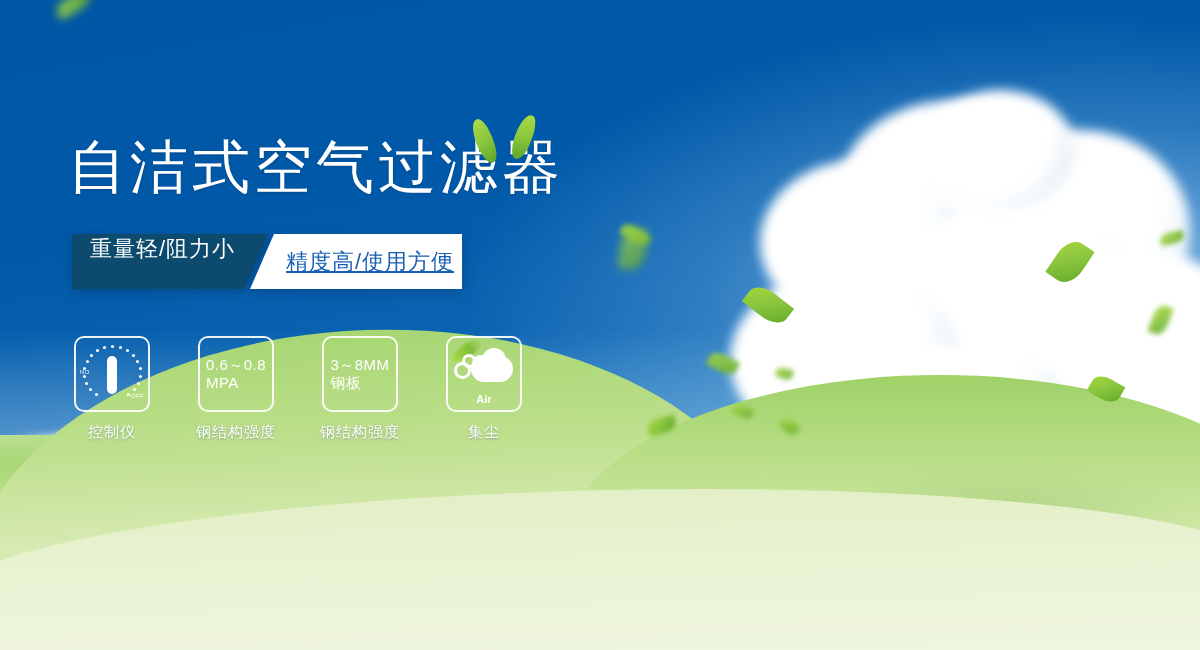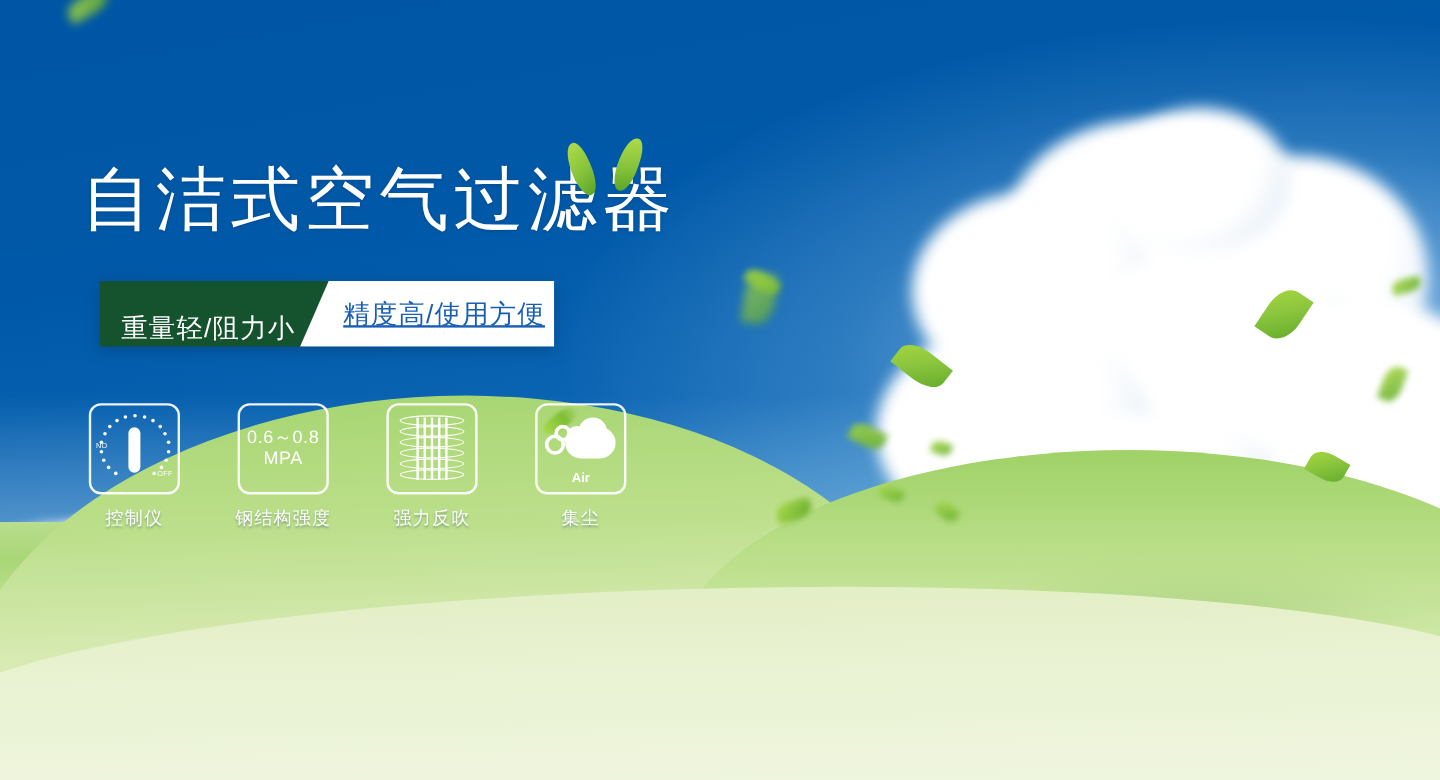--- a/index.html
+++ b/index.html
@@ -85,24 +85,24 @@
   }
   .title-leaf{position:absolute;width:17px;height:46px;border-radius:60% 40% 55% 45%;
     background:linear-gradient(160deg,#b2dd4a 0%,#86c33b 55%,#57a224 100%);}
   #title-leaf-left{left:476px;top:118px;transform:rotate(-24deg);}
   #title-leaf-right{left:515px;top:114px;transform:rotate(18deg);}
 
   
   .subbar{position:absolute;left:72px;top:234px;height:55px;width:390px;
     filter:drop-shadow(0 3px 6px rgba(0,30,70,.30));}
   .subbar-dark{
-    position:absolute;left:11px;top:0;height:55px;width:196px;
-    background:#14532d;
+    position:absolute;left:0;top:0;height:55px;width:196px;
+    background:#0c4a6e;
     clip-path:polygon(0 0,196px 0,172px 55px,0 55px);
-    display:flex;align-items:flex-end;
+    display:flex;align-items:flex-start;
   }
   .subbar-dark span{
     color:#ffffff;font-size:22px;letter-spacing:1px;padding-left:18px;white-space:nowrap;
   }
   .subbar-light{
     position:absolute;left:178px;top:0;height:55px;width:212px;
     background:#ffffff;
     clip-path:polygon(24px 0,212px 0,212px 55px,0 55px);
     display:flex;align-items:center;
   }
@@ -112,21 +112,21 @@
 
   
   .features{position:absolute;left:72px;top:336px;display:flex;gap:44px;}
   .feature{width:80px;display:flex;flex-direction:column;align-items:center;}
   .feat-box{
     width:76px;height:76px;border:2px solid rgba(255,255,255,.92);
     border-radius:10px;position:relative;
     display:flex;align-items:center;justify-content:center;
     box-sizing:border-box;overflow:hidden;
   }
-  .feat-text{color:#ffffff;font-size:15px;line-height:1.22;text-align:center;white-space:pre-line;letter-spacing:.5px;}
+  .feat-text{color:#ffffff;font-size:15px;line-height:1.22;white-space:pre-line;letter-spacing:.5px;}
   .feat-label{margin-top:11px;color:#ffffff;font-size:15px;white-space:nowrap;letter-spacing:1px;
     text-shadow:0 1px 2px rgba(0,40,90,.35);}
 
   
   .gauge{position:relative;width:62px;height:62px;}
   .gauge .dot{position:absolute;width:3.4px;height:3.4px;border-radius:50%;background:#fff;}
   .gauge .needle{position:absolute;left:50%;top:13px;margin-left:-5px;
     width:10px;height:38px;border-radius:6px;background:#fff;}
   .gauge .lbl{position:absolute;color:#fff;font-size:6px;letter-spacing:.3px;}
   .gauge .lbl.no{left:-1px;top:26px;}
@@ -260,39 +260,28 @@
     </div>
 
     <div class="feature">
       <div class="feat-box">
         <div class="feat-text">0.6～0.8
 MPA</div>
       </div>
       <div class="feat-label">钢结构强度</div>
     </div>
 
+
     <div class="feature">
       <div class="feat-box">
-        <div class="stack">
-          <div class="ring" style="top:0px;"></div>
-          <div class="ring" style="top:9px;"></div>
-          <div class="ring" style="top:18px;"></div>
-          <div class="ring" style="top:27px;"></div>
-          <div class="ring" style="top:36px;"></div>
-          <div class="ring" style="top:45px;"></div>
-          <div class="bar" style="left:14px;"></div>
-          <div class="bar" style="left:20px;"></div>
-          <div class="bar" style="left:26px;"></div>
-          <div class="bar" style="left:32px;"></div>
-          <div class="bar" style="left:38px;"></div>
-        </div>
+        <div class="feat-text">3～8MM
+钢板</div>
       </div>
-      <div class="feat-label">强力反吹</div>
-    </div>
-
+      <div class="feat-label">钢结构强度</div>
+    </div>
 
     <div class="feature">
       <div class="feat-box">
         <div class="airicon">
           <div class="streak"></div>
           <div class="c1"></div>
             <div class="c2"></div>
             <div class="c3"></div>
           <div class="s1"></div>
             <div class="s2"></div>

